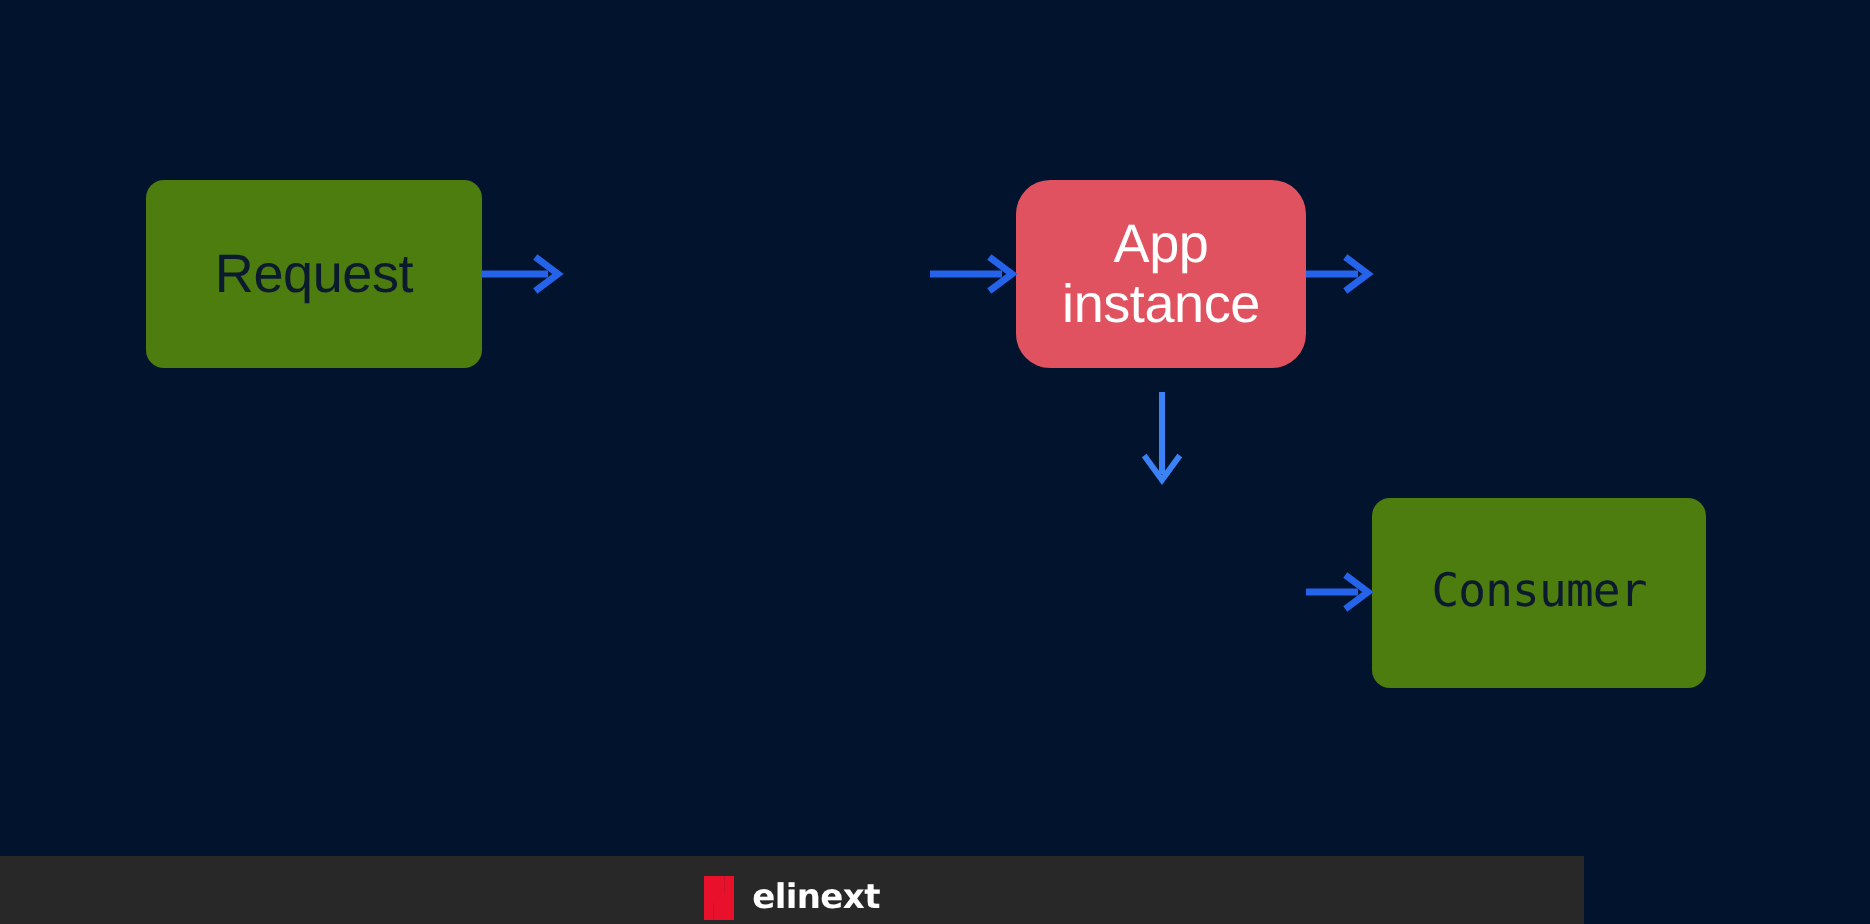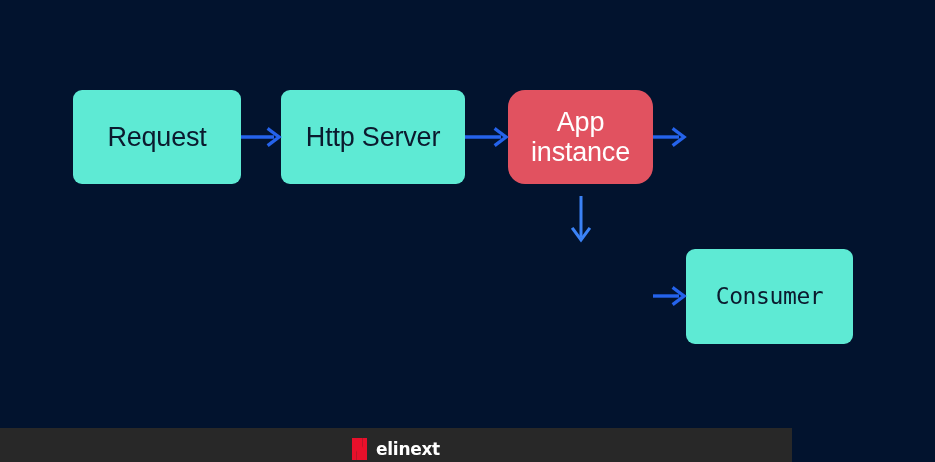--- a/index.html
+++ b/index.html
@@ -27,21 +27,21 @@
     position: absolute;
     border-radius: 9px;
     display: flex;
     align-items: center;
     justify-content: center;
     text-align: center;
     box-sizing: border-box;
     line-height: 1.12;
   }
   .node.blue {
-    background: #5eead4;
+    background: #4d7c0f;
     color: #0B1A2E;
   }
   .node.red {
     background: #E15260;
     color: #FFFFFF;
     border-radius: 17px;
   }
   .node .label {
     display: block;
     white-space: pre-line;
@@ -116,23 +116,20 @@
 <body>
 
 <div id="stage">
 
   <div class="canvas">
 
     <div class="node blue sans" id="node-request">
       <span class="label">Request</span>
     </div>
 
-    <div class="node blue sans" id="node-http-server">
-      <span class="label">Http Server</span>
-    </div>
 
     <div class="node red sans" id="node-app-instance">
       <span class="label">App
 instance</span>
     </div>
 
 
 
     <div class="node blue mono" id="node-consumer">
       <span class="label">Consumer</span>

